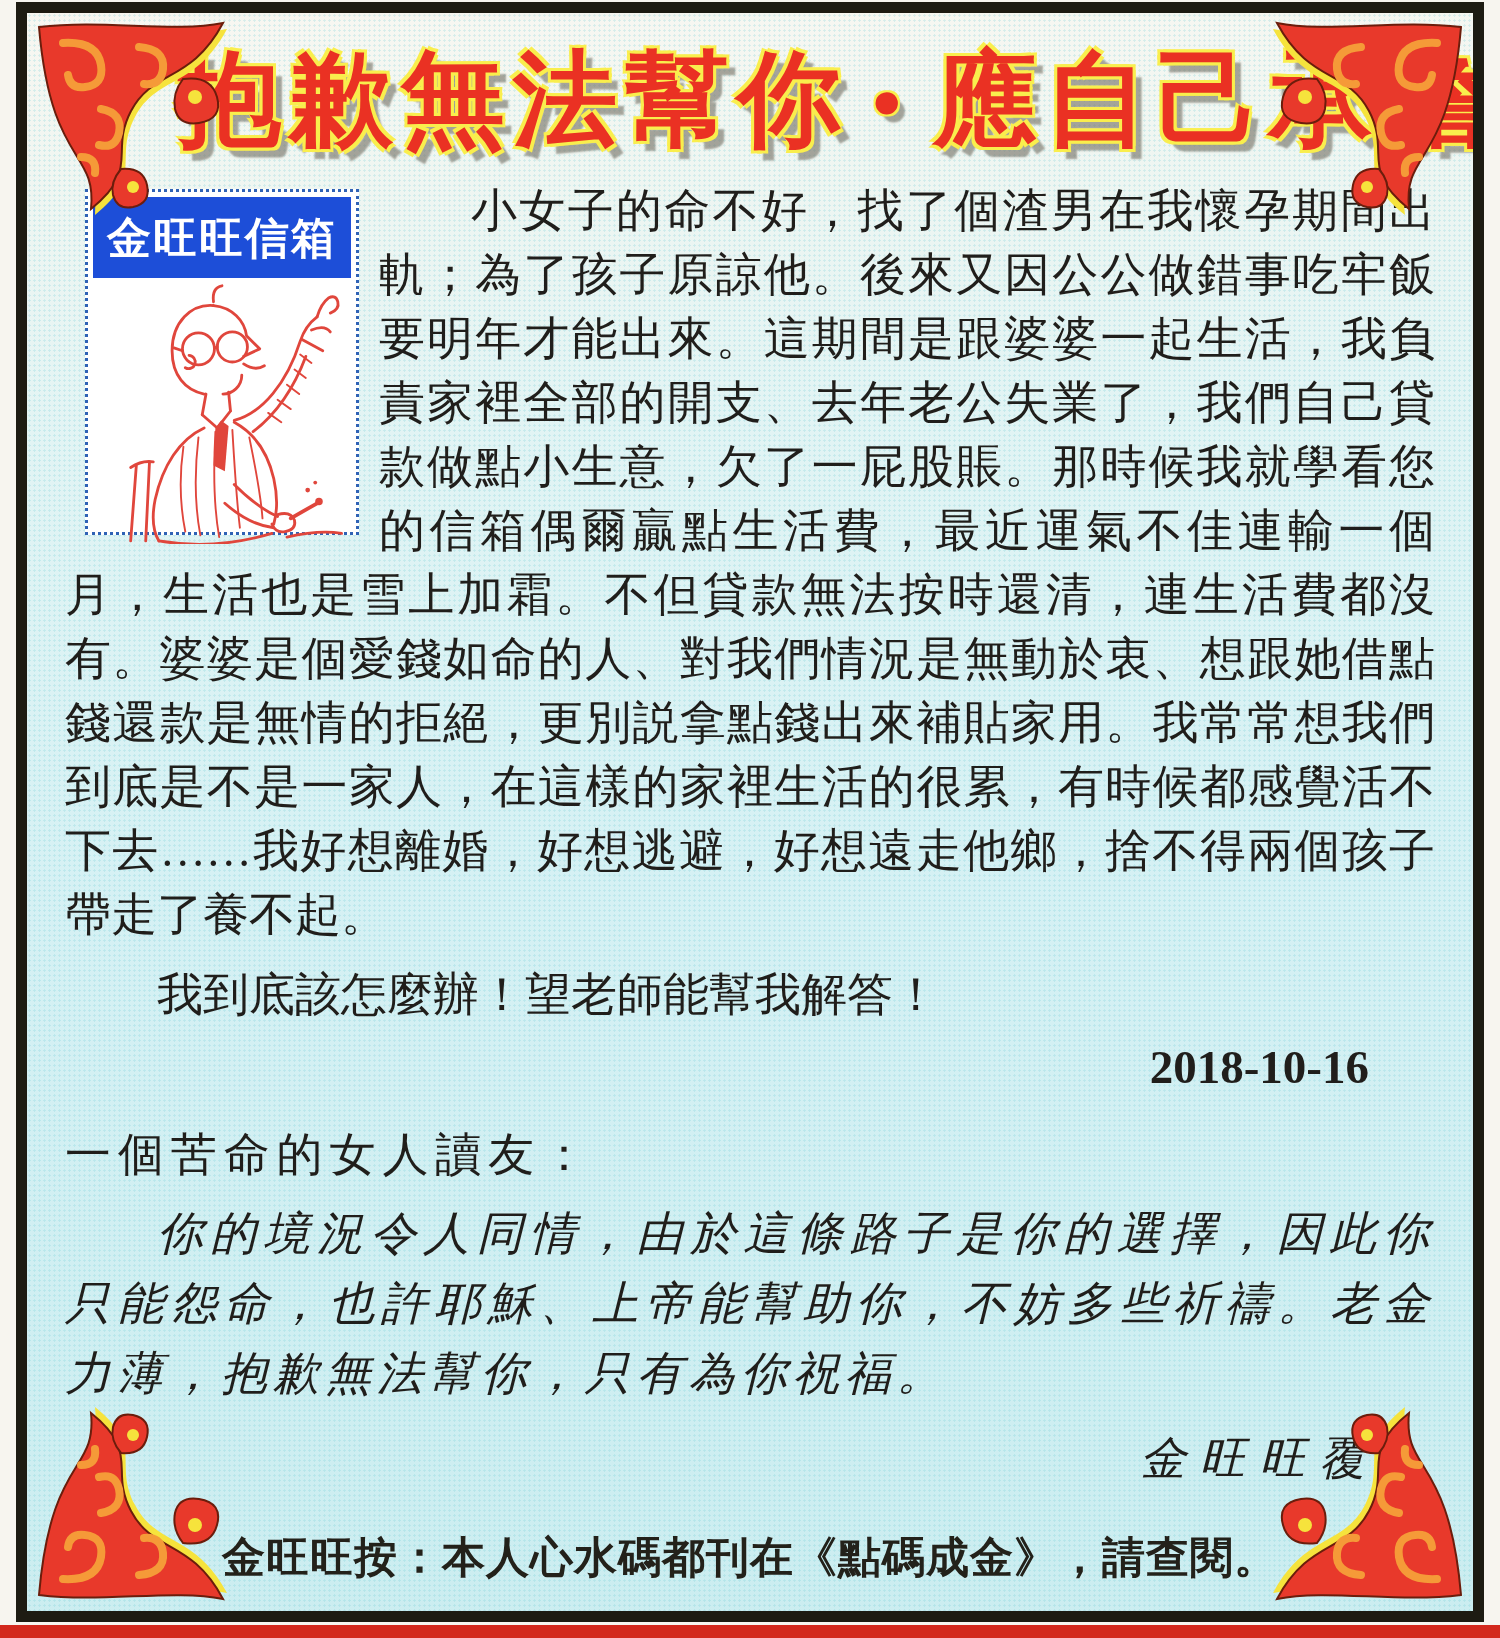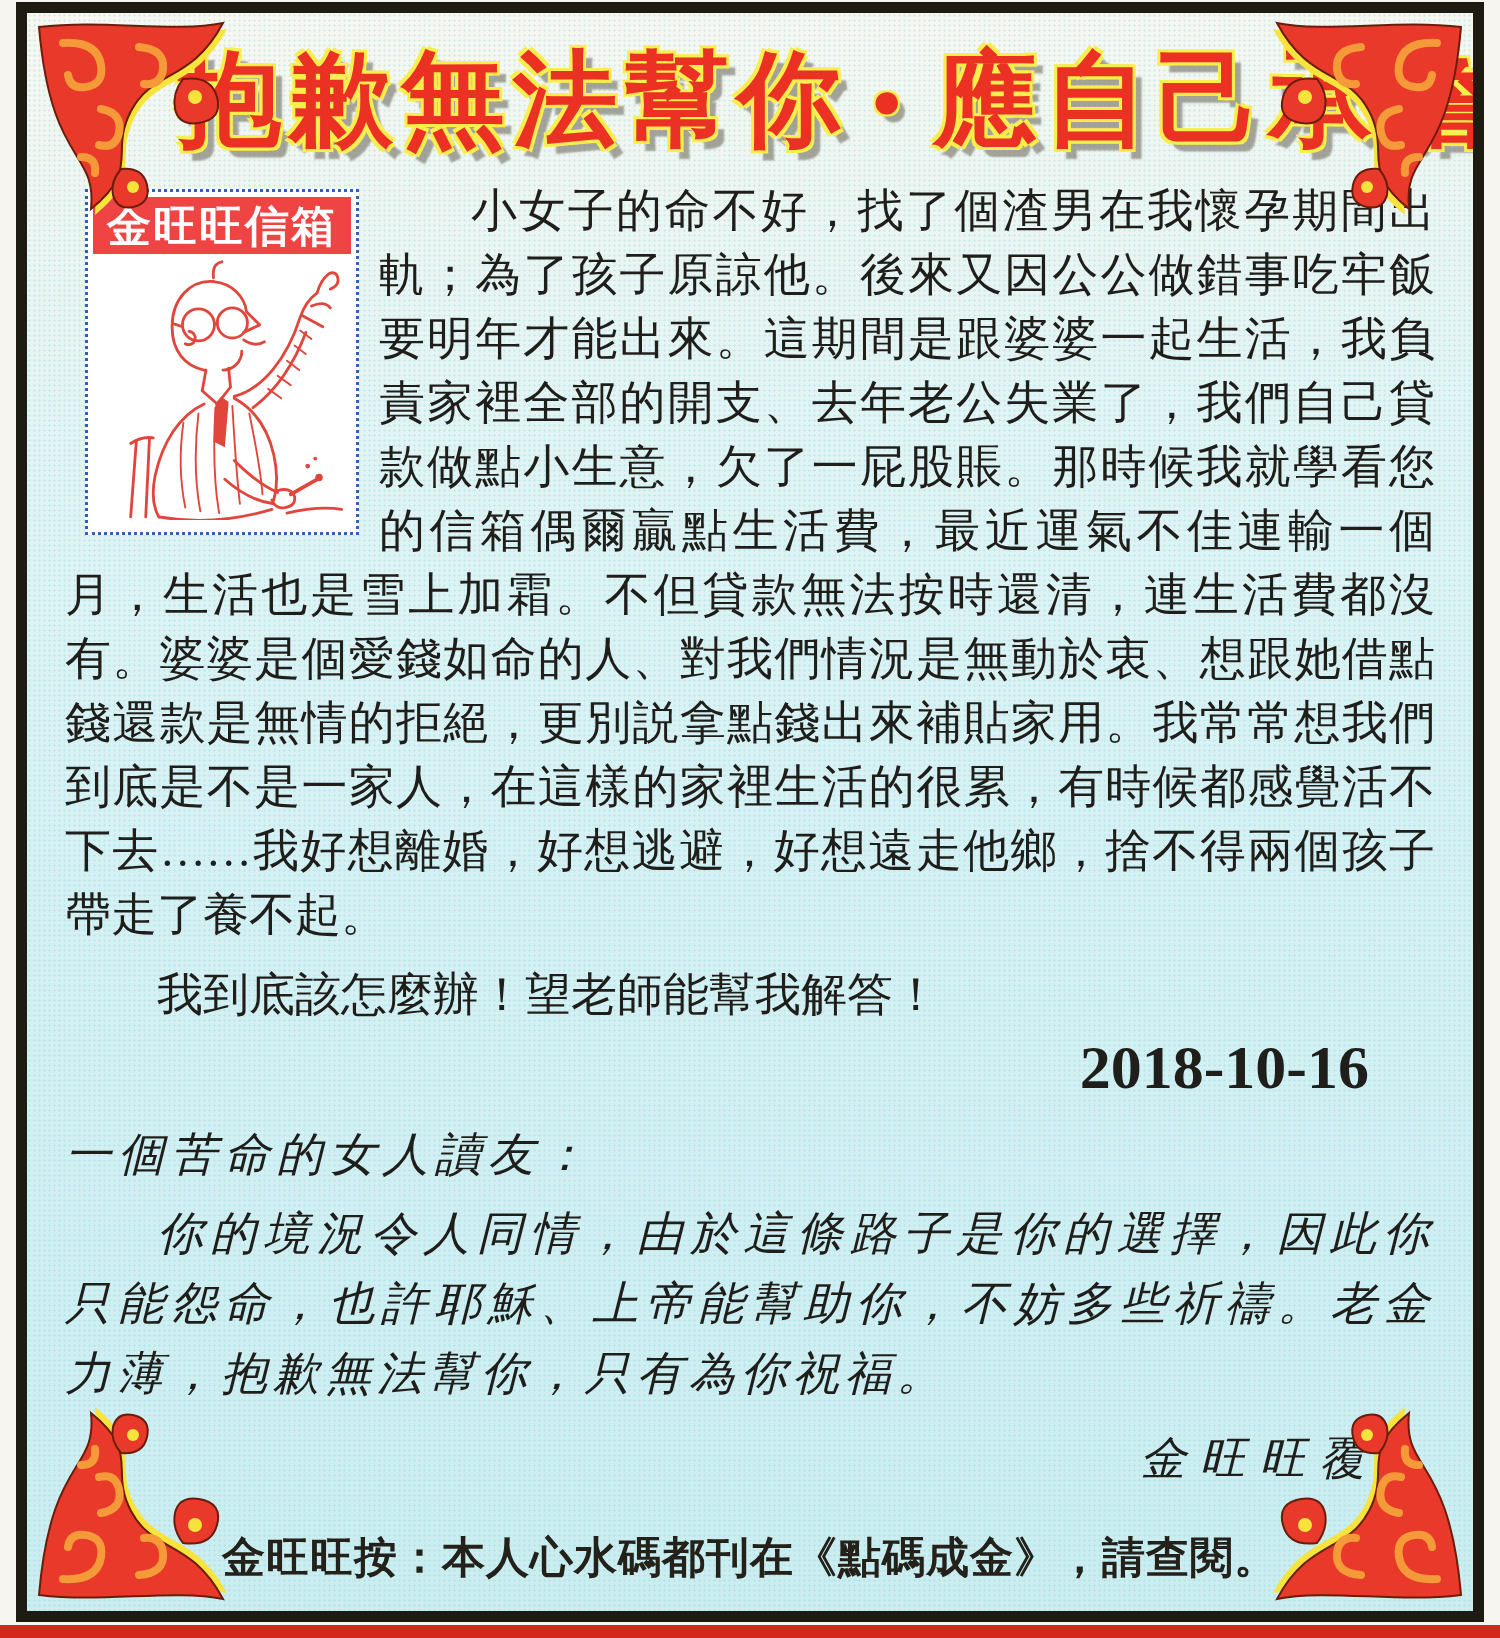--- a/index.html
+++ b/index.html
@@ -60,39 +60,39 @@
 
   
   .mailbox {
     float:left; width:274px; height:346px;
     margin:10px 20px 18px 20px;
     background:#ffffff;
     border:3px dotted #2f62b5;
     padding:5px;
   }
   .mailbox-header {
-    height:57px; background:#ef4444;
+    height:81px; background:#1d4ed8;
     display:flex; align-items:center; justify-content:center;
   }
   .mailbox-header span {
     font-family:"Liberation Sans","DejaVu Sans",sans-serif;
     font-weight:bold; font-size:44px; color:#ffffff; letter-spacing:2px;
     line-height:1;
   }
   .mailbox-art { height:calc(100% - 64px); position:relative; }
   .mailbox-art svg { width:100%; height:100%; display:block; }
 
   .para-indent { text-indent:2em; }
   .q-line { text-indent:2em; margin-top:16px !important; }
   .sig  { text-align:right; padding-right:64px; margin-top:12px !important; }
   .date { text-align:right; padding-right:66px; margin-top:8px !important;
-          font-weight:bold; font-size:62px; }
-
-  
-  .reply-sal  { margin-top:24px !important; font-style:italic; letter-spacing:0.15em; }
+          font-weight:bold; font-size:47px; }
+
+  
+  .reply-sal  { margin-top:24px !important; letter-spacing:0.15em; }
   .reply-body { margin-top:12px !important; text-indent:2em; font-style:italic;
                 letter-spacing:0.13em; line-height:70px; }
   .reply-sig  { text-align:right; padding-right:56px; margin-top:18px !important;
                 font-style:italic; letter-spacing:0.3em; }
 
   .footer-note {
     margin-top:34px !important; text-align:center;
     font-family:"Liberation Sans","DejaVu Sans",sans-serif;
     font-weight:bold; font-size:43px; letter-spacing:1px; color:#23211a;
   }

